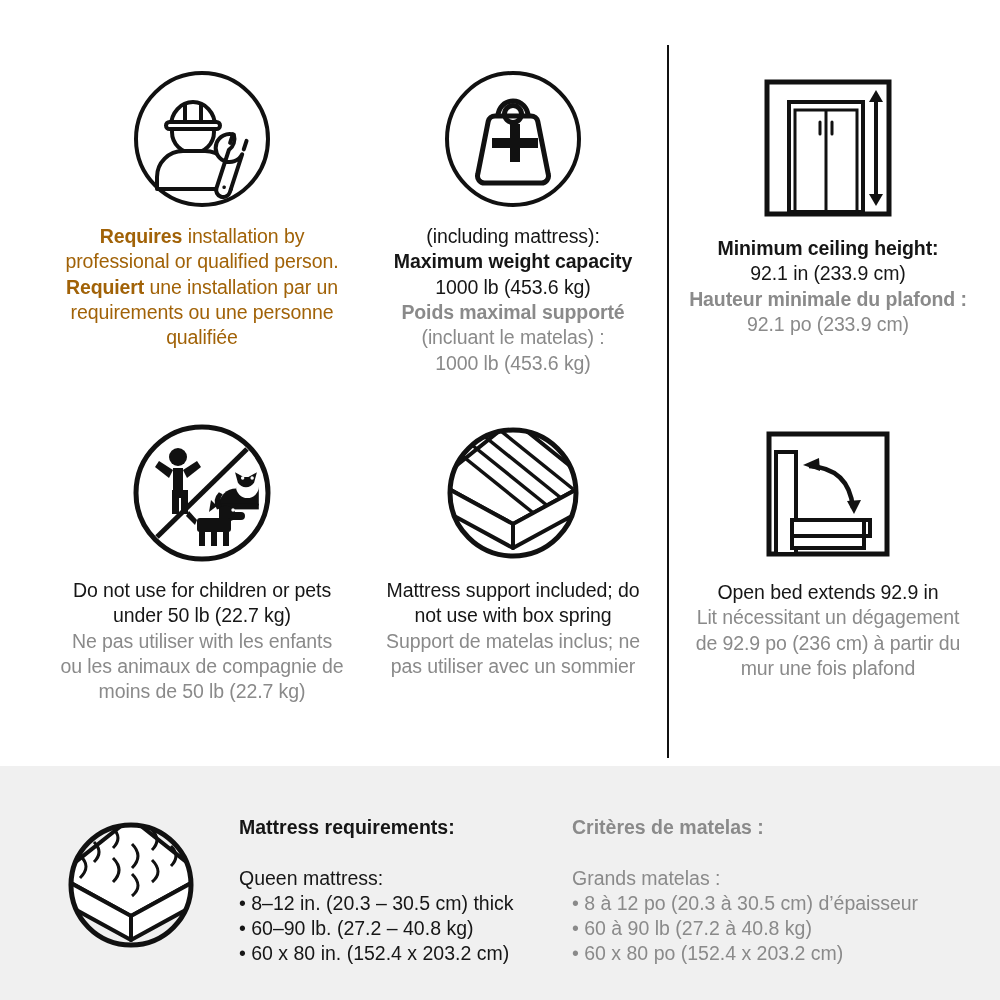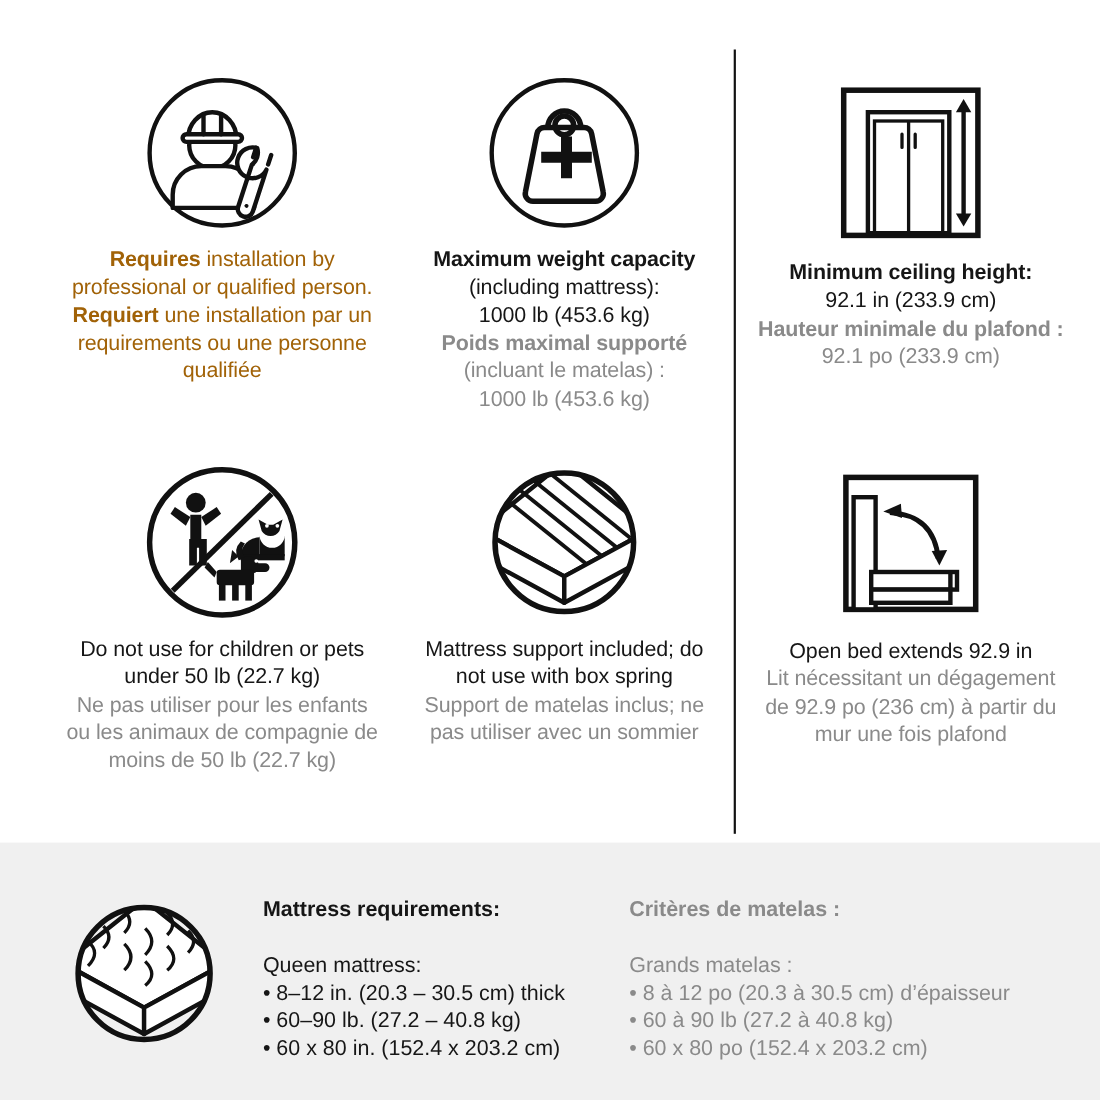--- a/index.html
+++ b/index.html
@@ -176,22 +176,22 @@
 
           <path d="M54 46 a15 15 0 0 1 30 0" stroke="#111" stroke-width="5"></path>
           <circle cx="69" cy="44" r="8.5" stroke="#111" stroke-width="5"></circle>
 
           <path d="M51 46 h36 a7 7 0 0 1 6.8 5.4 l10.5 53 a7 7 0 0 1 -6.8 8.6 h-57 a7 7 0 0 1 -6.8 -8.6 l10.5 -53 a7 7 0 0 1 6.8 -5.4 z" stroke="#111" stroke-width="5" stroke-linejoin="round"></path>
 
           <path d="M60 72 h18 v-14 h10 v14 h18 v10 h-18 v14 h-10 v-14 h-18 z" transform="translate(-12,-4)" fill="#111" stroke="none"></path>
         </svg>
       </div>
       <div class="caption">
+        <span class="line en">(including mattress):</span>
         <span class="line en b">Maximum weight capacity</span>
-        <span class="line en">(including mattress):</span>
         <span class="line en">1000 lb (453.6 kg)</span>
         <span class="line fr b">Poids maximal supporté</span>
         <span class="line fr">(incluant le matelas) :</span>
         <span class="line fr">1000 lb (453.6 kg)</span>
       </div>
     </div>
 
     <div class="cell c3 r1">
       <div class="icon-wrap">
         <svg width="138" height="150" viewBox="0 0 138 150" fill="none" stroke="#111" stroke-width="4">
@@ -250,21 +250,21 @@
             <rect x="22" y="24" width="6" height="16"></rect>
             <rect x="34" y="24" width="6" height="16"></rect>
             <path d="M8 14 l-8 -9 l-3 5 l9 9 z"></path>
             <circle cx="44" cy="4" r="1.7" fill="#fff"></circle>
           </g>
         </svg>
       </div>
       <div class="caption">
         <span class="line en">Do not use for children or pets</span>
         <span class="line en">under 50 lb (22.7 kg)</span>
-        <span class="line fr">Ne pas utiliser pour les enfants</span>
+        <span class="line fr">Ne pas utiliser with les enfants</span>
         <span class="line fr">ou les animaux de compagnie de</span>
         <span class="line fr">moins de 50 lb (22.7 kg)</span>
       </div>
     </div>
 
     <div class="cell c2 r2">
       <div class="icon-wrap">
         <svg width="138" height="138" viewBox="0 0 138 138" fill="none">
           <defs>
             <clipPath id="slatClip">

